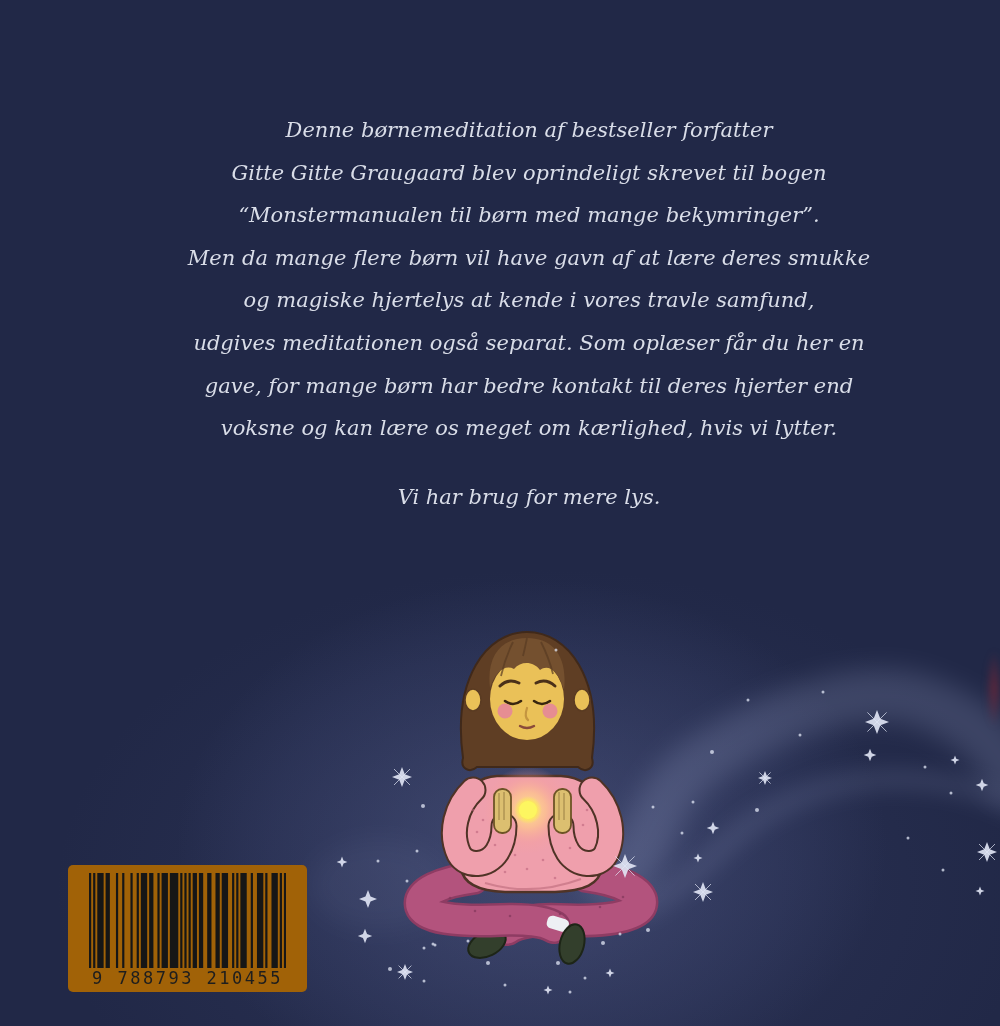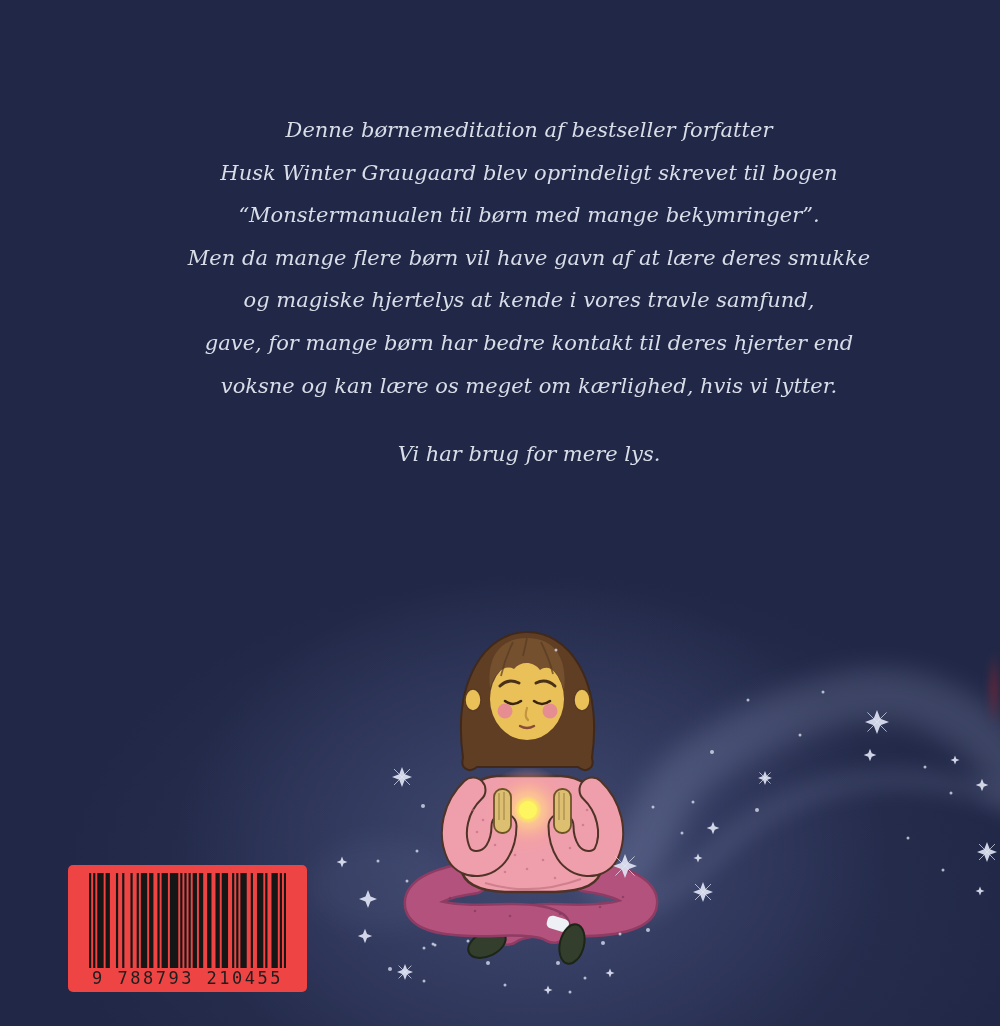--- a/index.html
+++ b/index.html
@@ -22,21 +22,21 @@
   }
   .blurb{
     position:absolute;top:109px;left:58px;width:942px;text-align:center;
     color:#d9dde8;font-style:italic;font-size:21px;
   }
   .blurb p{margin:0;line-height:42.6px;white-space:nowrap;}
   .blurb p.tagline{margin-top:26px;}
   .girl{position:absolute;left:355px;top:620px;width:355px;height:375px;}
   .barcode{
     position:absolute;left:68px;top:865px;width:239px;height:127px;
-    background:#ef4444;border-radius:5px;
+    background:#a16207;border-radius:5px;
   }
   .barcode-bars{position:absolute;left:21px;top:8px;}
   .barcode-label{
     position:absolute;left:0;right:0;bottom:4px;text-align:center;
     font-family:"DejaVu Sans Mono","Liberation Mono",monospace;
     font-size:17px;letter-spacing:2.5px;color:#1e1e1e;font-style:normal;
   }
 </style>
 </head>
 <body>
@@ -56,24 +56,25 @@
     </defs>
     <path d="M612,886 C660,844 648,798 704,760 C775,714 864,680 924,702 C970,719 998,744 1010,775" fill="none" stroke="#aab4da" stroke-width="52" stroke-linecap="round" opacity="0.20" filter="url(#mblur)"></path>
     <path d="M645,908 C708,872 726,828 798,798 C866,770 952,774 1014,806" fill="none" stroke="#aab4da" stroke-width="26" stroke-linecap="round" opacity="0.11" filter="url(#mblur2)"></path>
     <ellipse cx="380" cy="885" rx="70" ry="45" fill="#aab4da" opacity="0.06" filter="url(#mblur)"></ellipse>
   </svg>
 
   <div class="red-smudge"></div>
 
   <div class="blurb">
     <p>Denne børnemeditation af bestseller forfatter</p>
-    <p>Husk Winter Graugaard blev oprindeligt skrevet til bogen</p>
+    <p>Gitte Gitte Graugaard blev oprindeligt skrevet til bogen</p>
     <p>“Monstermanualen til børn med mange bekymringer”.</p>
     <p>Men da mange flere børn vil have gavn af at lære deres smukke</p>
     <p>og magiske hjertelys at kende i vores travle samfund,</p>
+    <p>udgives meditationen også separat. Som oplæser får du her en</p>
     <p>gave, for mange børn har bedre kontakt til deres hjerter end</p>
     <p>voksne og kan lære os meget om kærlighed, hvis vi lytter.</p>
     <p class="tagline">Vi har brug for mere lys.</p>
   </div>
 
   <svg class="girl" viewBox="0 0 355 375">
     <defs>
       <radialGradient id="halo">
         <stop offset="0" stop-color="#ffe98e" stop-opacity="0.95"></stop>
         <stop offset="0.4" stop-color="#ffc98b" stop-opacity="0.7"></stop>

